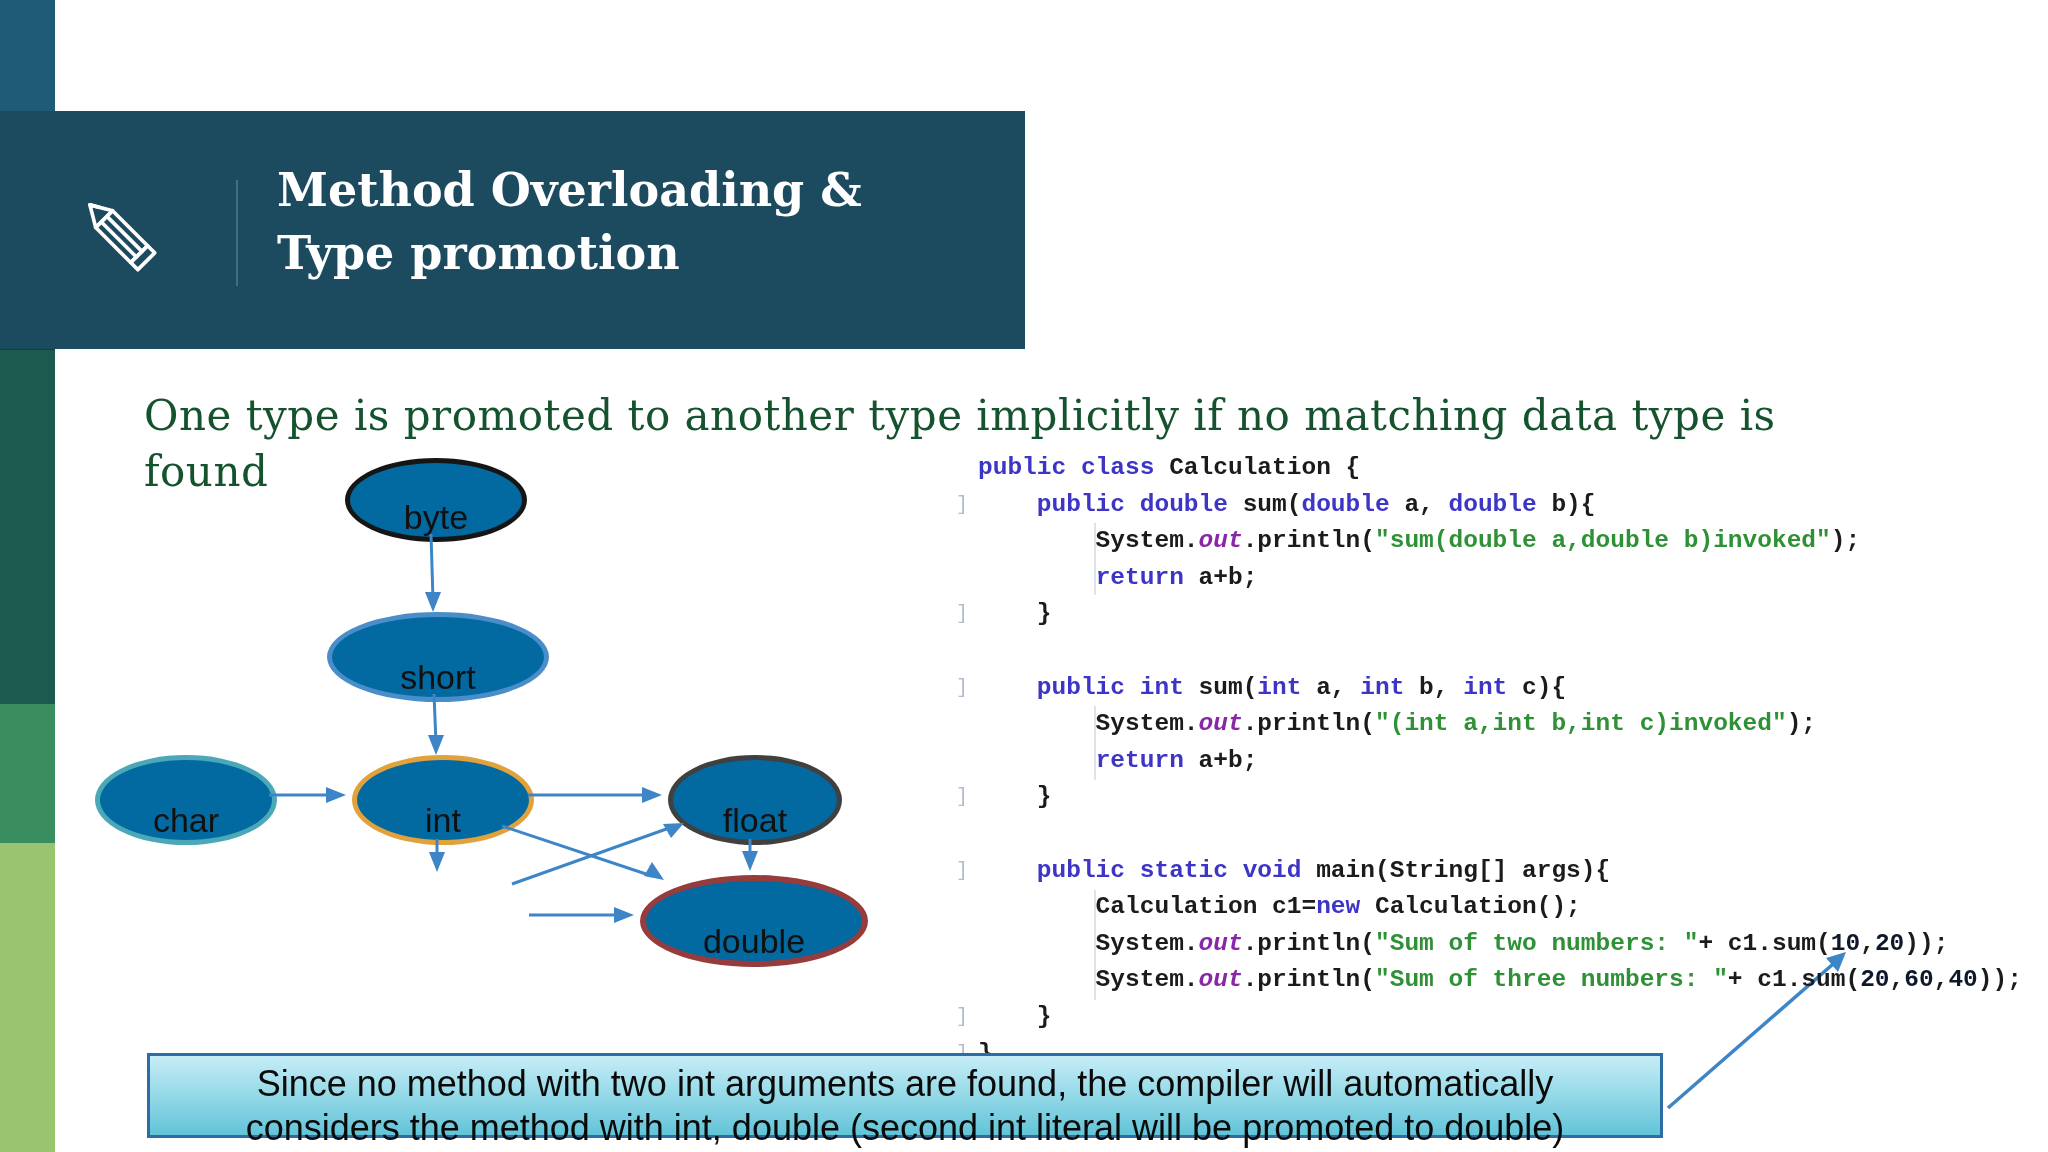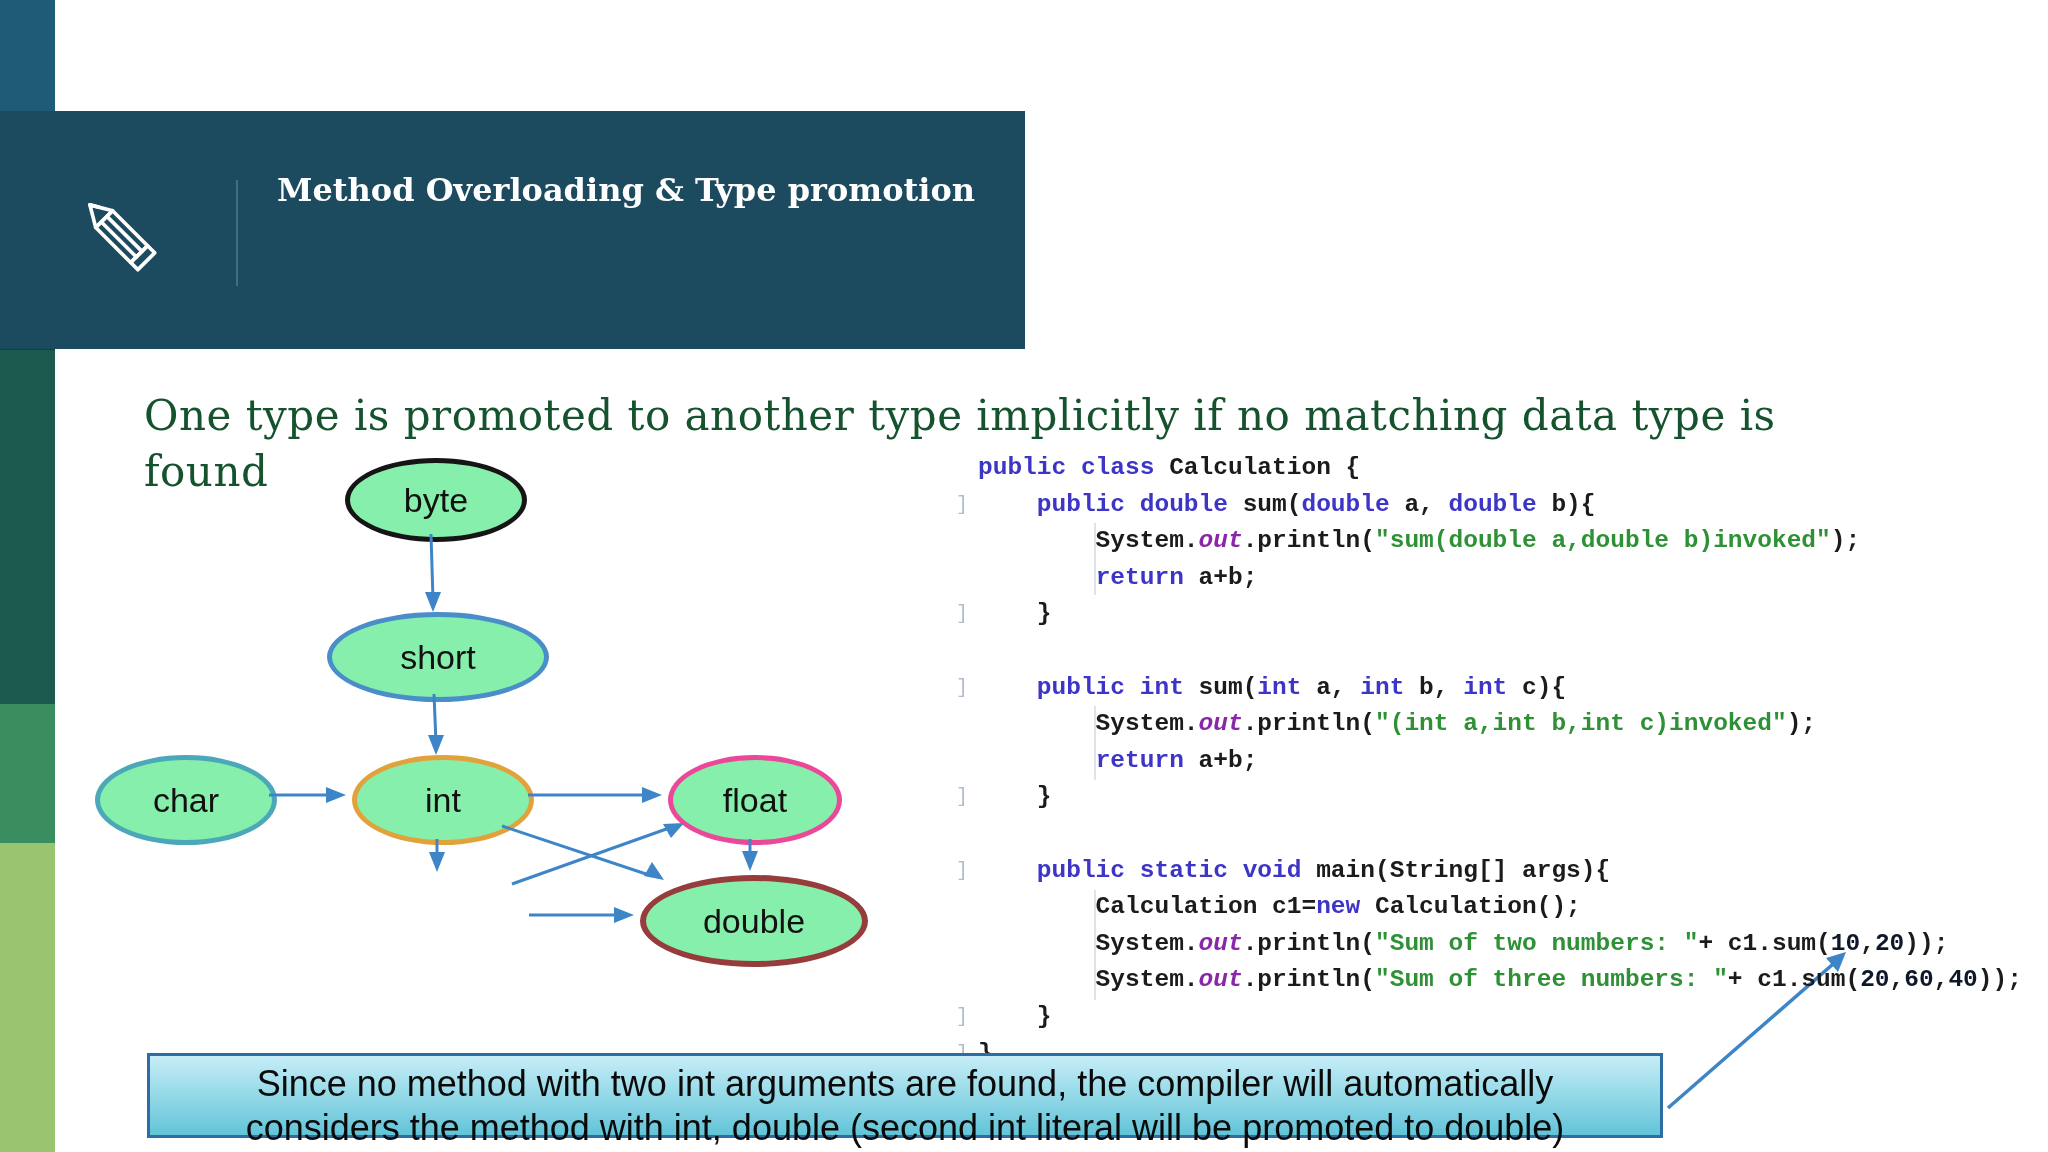--- a/index.html
+++ b/index.html
@@ -9,34 +9,34 @@
   .stripe{position:absolute;left:0;width:55px;}
   .s1{top:0;height:113px;background:#1e5b76;}
   .s2{top:113px;height:237px;background:#15394f;}
   .s3{top:350px;height:354px;background:#1c5a50;}
   .s4{top:704px;height:139px;background:#3a8d5f;}
   .s5{top:843px;height:309px;background:#9ac470;}
   
   .header{position:absolute;left:0;top:111px;width:1025px;height:238px;background:#1c4a5e;}
   .hdr-divider{position:absolute;left:236px;top:69px;width:2px;height:106px;background:#3f6f82;}
   .hdr-title{position:absolute;left:277px;top:48px;width:700px;color:#ffffff;
-             font-family:"DejaVu Serif",serif;font-weight:700;font-size:32px;line-height:63px;}
+             font-family:"DejaVu Serif",serif;font-weight:700;font-size:46px;line-height:63px;}
   .pencil{position:absolute;left:66px;top:70px;}
   
   .subtitle{position:absolute;left:144px;top:388px;width:1700px;
             font-family:"DejaVu Serif",serif;font-size:42px;line-height:56px;
             color:#14532d;letter-spacing:0.5px;}
   
-  .node{position:absolute;border-radius:50%;background:#86efac;display:flex;
-        align-items:center;justify-content:center;font-size:34px;color:#111;}
+  .node{position:absolute;border-radius:50%;background:#0369a1;display:flex;
+        align-items:flex-end;justify-content:center;font-size:34px;color:#111;}
   .node-byte  {left:345px;top:458px;width:172px;height:74px;border:5px solid #151515;}
   .node-short {left:327px;top:612px;width:212px;height:80px;border:5px solid #4a8ec9;}
   .node-char  {left:95px; top:755px;width:172px;height:80px;border:5px solid #4aa8b8;}
   .node-int   {left:352px;top:755px;width:172px;height:80px;border:5px solid #e2a23b;}
-  .node-float {left:668px;top:755px;width:164px;height:80px;border:5px solid #ec4899;}
+  .node-float {left:668px;top:755px;width:164px;height:80px;border:5px solid #404040;}
   .node-long  {left:351px;top:876px;width:174px;height:80px;border:6px solid #82aa44;}
   .node-double{left:640px;top:875px;width:216px;height:80px;border:6px solid #963c3c;}
   .arrows{position:absolute;left:0;top:0;width:2048px;height:1152px;pointer-events:none;}
   
   .code{position:absolute;left:956px;top:450px;width:1092px;
         font-family:"Liberation Mono",monospace;font-size:24.5px;font-weight:700;
         color:#1b1b1b;white-space:pre;}
   .code-line{height:36.6px;line-height:36.6px;display:flex;}
   .gutter{width:22px;flex:none;color:#b3bdc9;font-size:20px;font-weight:400;}
   .tok-k{color:#3c35c6;}

